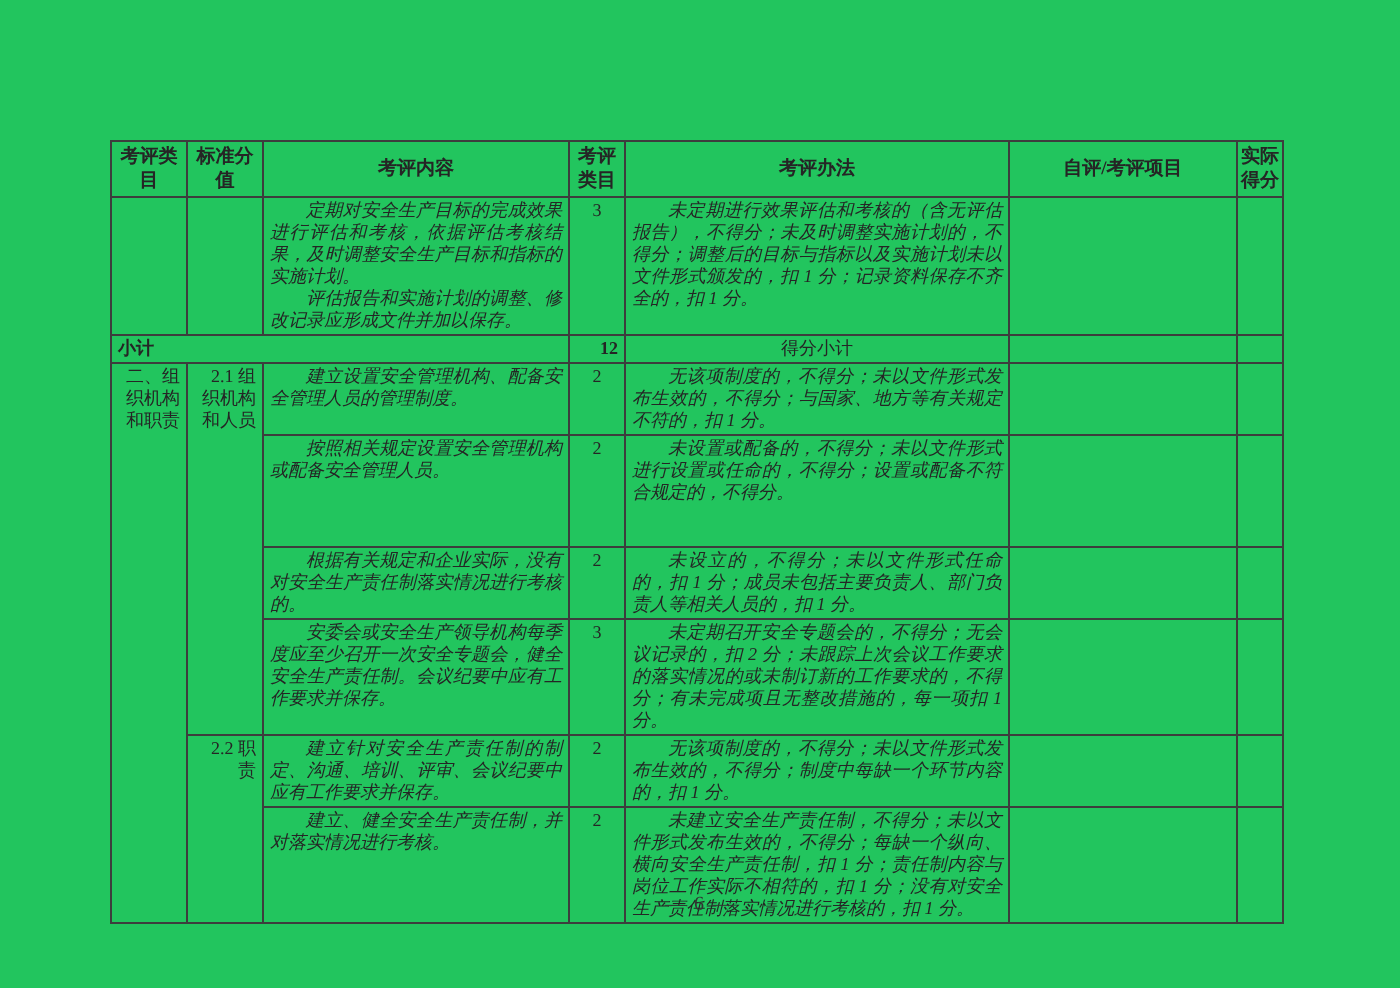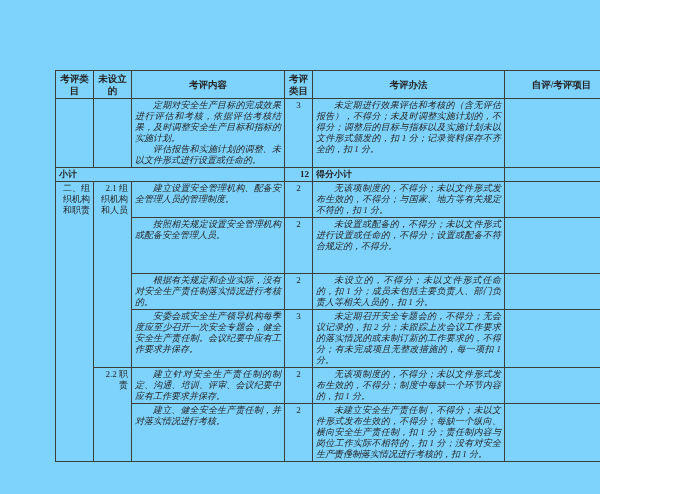--- a/index.html
+++ b/index.html
@@ -6,23 +6,23 @@
     margin: 0;
     padding: 0;
     background: #ffffff;
     width: 700px;
     height: 494px;
     font-family: "Liberation Serif", "DejaVu Serif", serif;
     color: #252525;
   }
   .page {
     position: relative;
-    width: 600px;
+    width: 700px;
     height: 494px;
-    background: #7dd3fc;
+    background: #22c55e;
     overflow: hidden;
   }
   table.eval {
     position: absolute;
     left: 55px;
     top: 70px;
     width: 586px;
     border-collapse: collapse;
     table-layout: fixed;
     font-size: 9px;
@@ -74,23 +74,24 @@
     vertical-align: middle;
     padding-left: 17px;
     font-family: Liberation Serif, serif;
   }
   td.subtotal-score {
     font-weight: bold;
     text-align: right;
     vertical-align: middle;
   }
   td.subtotal-method {
-    font-weight: bold;
+    font-weight: normal;
     vertical-align: middle;
     padding-left: 9px;
+    text-align: center;
   }
   .footer {
     position: absolute;
     left: 0;
     top: 447px;
     width: 700px;
     text-align: center;
     font-size: 10px;
     color: #333333;
     letter-spacing: 1px;
@@ -106,35 +107,35 @@
       <col style="width:38px">
       <col style="width:153px">
       <col style="width:28px">
       <col style="width:192px">
       <col style="width:114px">
       <col style="width:23px">
     </colgroup>
     <thead>
       <tr class="h-head">
         <th>考评类目</th>
-        <th>未设立的</th>
+        <th>标准分值</th>
         <th>考评内容</th>
         <th>考评类目</th>
         <th>考评办法</th>
         <th>自评/考评项目</th>
         <th>实际得分</th>
       </tr>
     </thead>
     <tbody>
       <tr class="h-r1">
         <td class="cat"></td>
         <td class="proj"></td>
         <td class="content">
           <p>定期对安全生产目标的完成效果进行评估和考核，依据评估考核结果，及时调整安全生产目标和指标的实施计划。</p>
-          <p>评估报告和实施计划的调整、未以文件形式进行设置或任命的。</p>
+          <p>评估报告和实施计划的调整、修改记录应形成文件并加以保存。</p>
         </td>
         <td class="score">3</td>
         <td class="method">
           <p>未定期进行效果评估和考核的（含无评估报告），不得分；未及时调整实施计划的，不得分；调整后的目标与指标以及实施计划未以文件形式颁发的，扣 1 分；记录资料保存不齐全的，扣 1 分。</p>
         </td>
         <td></td>
         <td></td>
       </tr>
       <tr class="h-sub">
         <td colspan="3" class="subtotal-label">小计</td>

